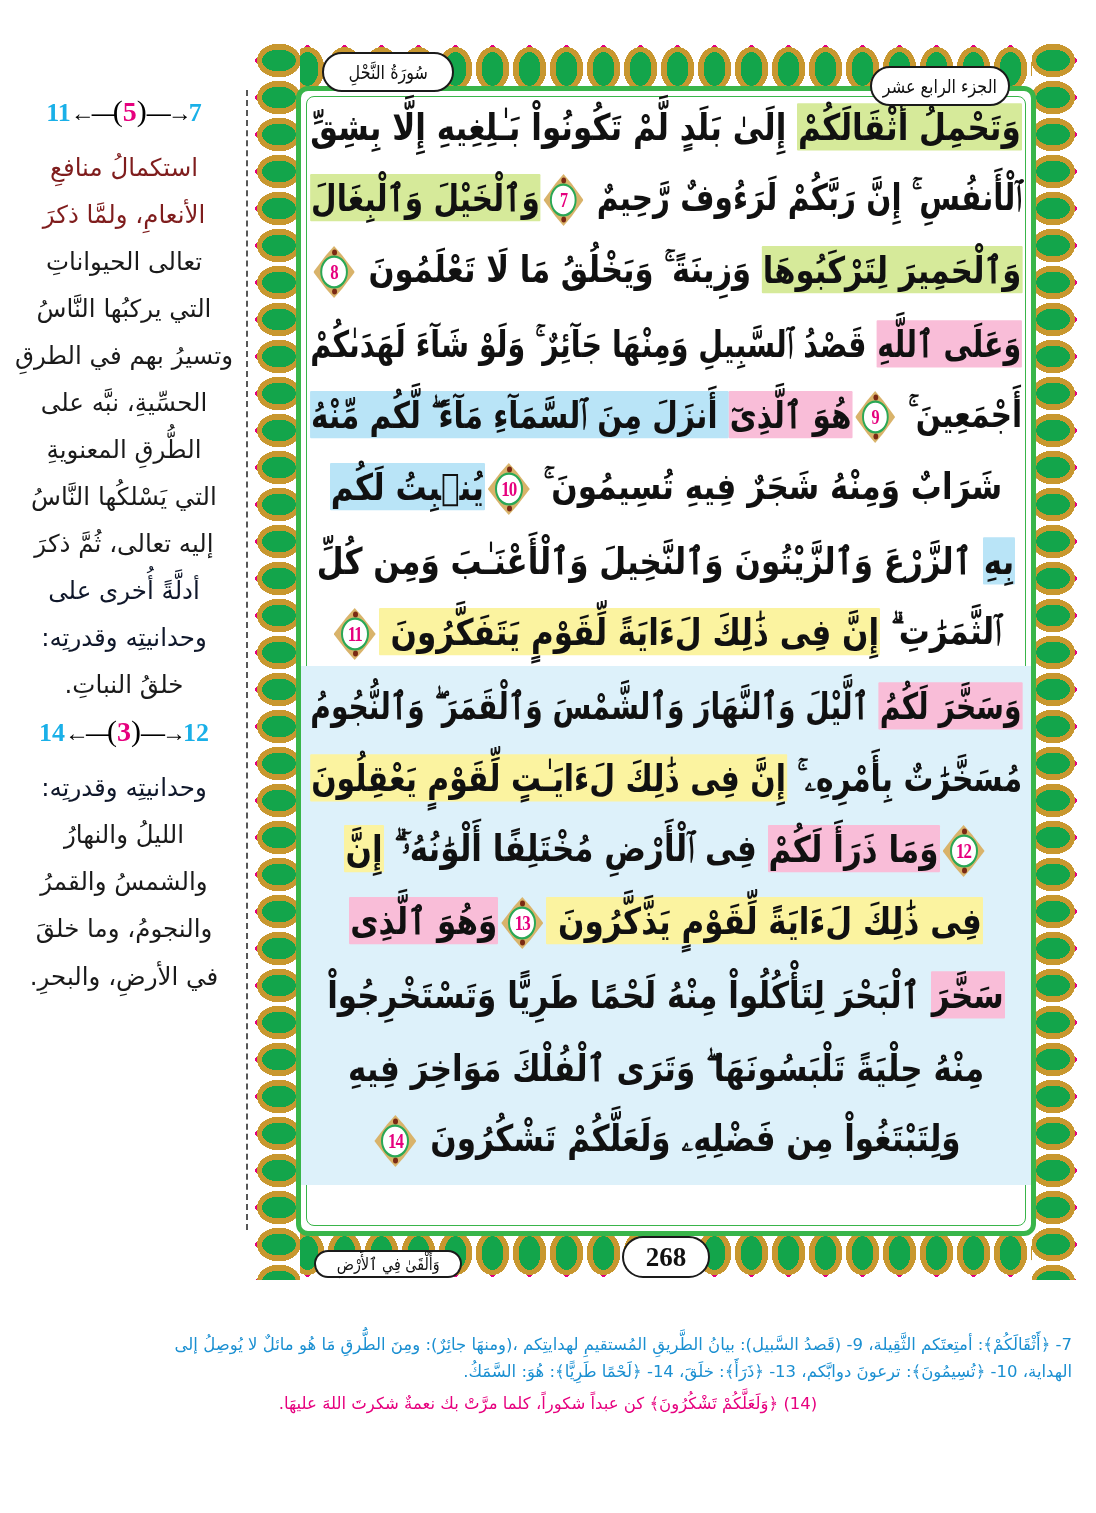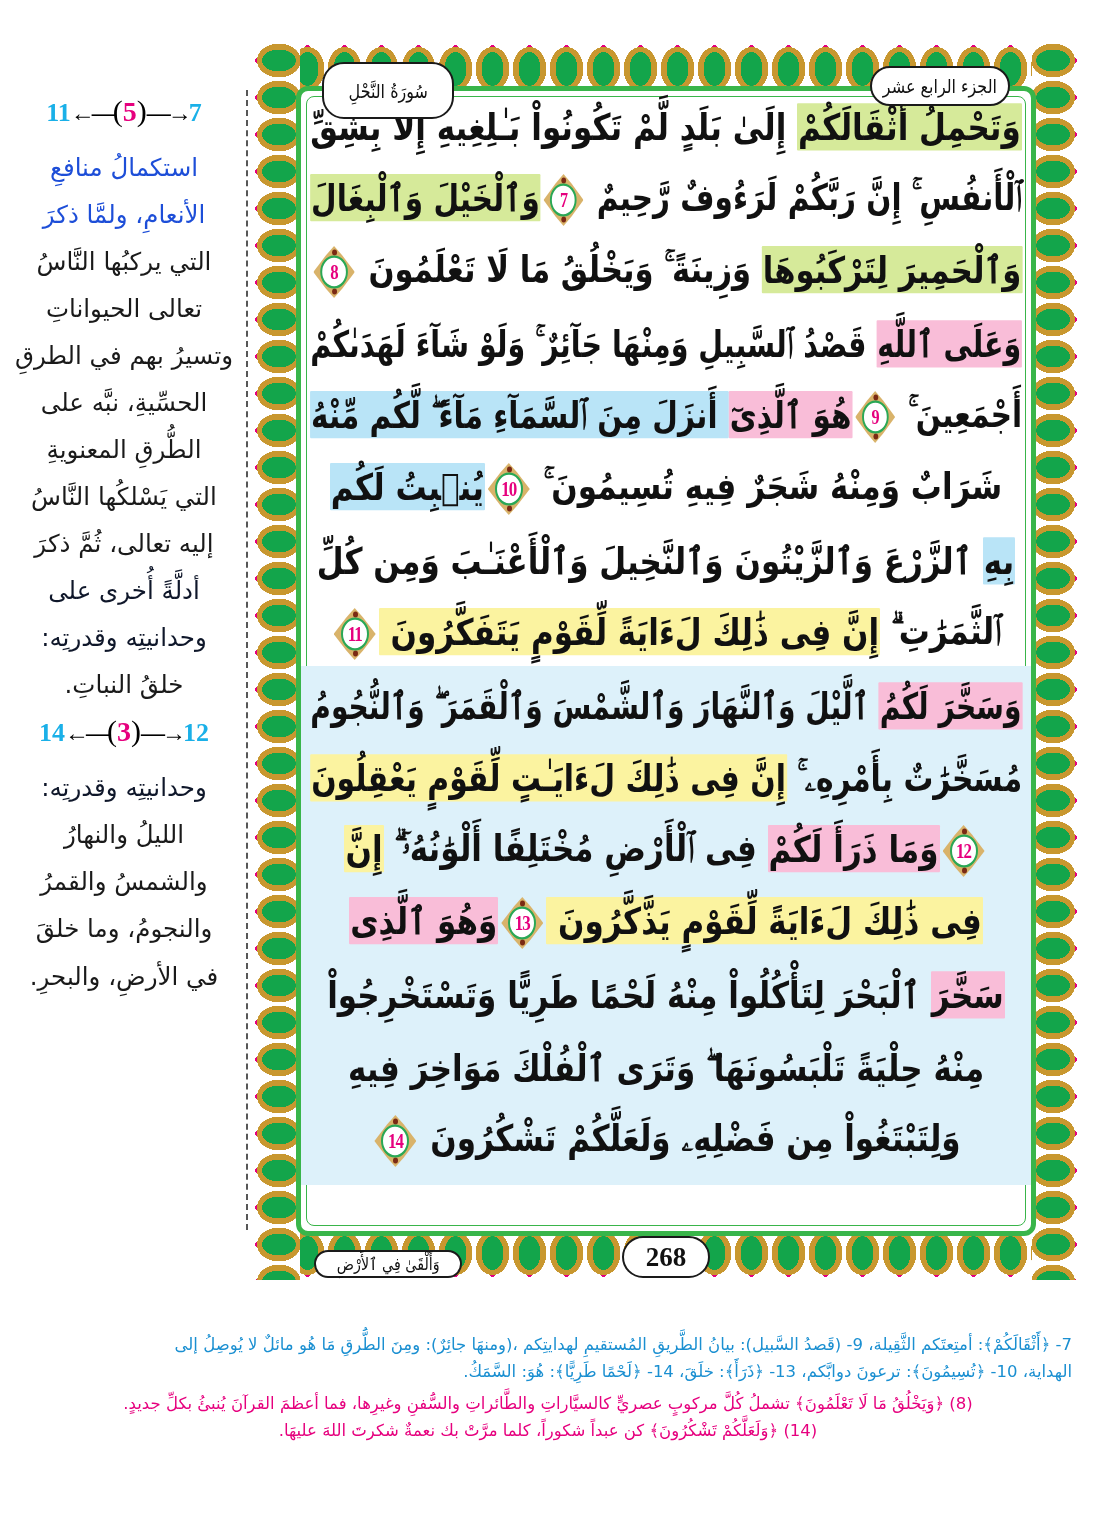--- a/index.html
+++ b/index.html
@@ -40,21 +40,21 @@
 
   .sb-line {
     font-family: "DejaVu Sans", sans-serif;
     font-size: 24.5px;
     line-height: 1.92;
     color: #1a1a1a;
     direction: rtl;
     text-align: center;
     white-space: nowrap;
   }
-  .sb-line.pink  { color: #1d4ed8; }
+  .sb-line.pink  { color: #7f1d1d; }
   .sb-line.cyan  { color: #0f172a; }
 
   
   #sidebar-rule {
     position: absolute;
     left: 246px; top: 90px;
     width: 0; height: 1140px;
     border-left: 2px dashed #3a3a3a;
     opacity: .85;
   }
@@ -123,21 +123,21 @@
     z-index: 6;
   }
   .cartouche span {
     font-family: "DejaVu Sans", sans-serif;
     font-size: 19px;
     color: #111;
     white-space: nowrap;
     direction: rtl;
     transform: scaleX(.84);
   }
-  #surah-cart { left: 70px; top: 20px; width: 132px; height: 57px; }
+  #surah-cart { left: 70px; top: 10px; width: 132px; height: 40px; }
   #juz-cart   { right: 70px; top: 24px; width: 140px; height: 40px; }
   #tail-cart  { left: 62px; bottom: 2px; width: 148px; height: 28px; }
   #tail-cart span { font-size: 17px; }
   #page-cart  {
     left: 50%; margin-left: -44px; bottom: 2px;
     width: 88px; height: 42px;
   }
   #page-cart span {
     font-family: "Liberation Serif", serif;
     font-size: 27px; font-weight: 600; color: #111;
@@ -253,22 +253,22 @@
 
   <div id="sidebar">
 
     <div class="sb-nav">
       <span class="nb">11</span><span class="ar">←—</span><span class="par">(</span><span class="nm">5</span><span class="par">)</span><span class="ar">—→</span><span class="nb">7</span>
     </div>
 
     <div>
       <div class="sb-line pink">استكمالُ منافعِ</div>
       <div class="sb-line pink">الأنعامِ، ولمَّا ذكرَ</div>
+      <div class="sb-line">تعالى الحيواناتِ</div>
       <div class="sb-line">التي يركبُها النَّاسُ</div>
-      <div class="sb-line">تعالى الحيواناتِ</div>
       <div class="sb-line">وتسيرُ بهم في الطرقِ</div>
       <div class="sb-line">الحسِّيةِ، نبَّه على</div>
       <div class="sb-line">الطُّرقِ المعنويةِ</div>
       <div class="sb-line">التي يَسْلكُها النَّاسُ</div>
       <div class="sb-line">إليه تعالى، ثُمَّ ذكرَ</div>
       <div class="sb-line cyan">أدلَّةً أُخرى على</div>
       <div class="sb-line cyan">وحدانيتِه وقدرتِه:</div>
       <div class="sb-line">خلقُ النباتِ.</div>
     </div>
 
@@ -406,17 +406,16 @@
               <span class="num">14</span>
             </span></span>
         </div>
       </div>
   </div>
 
   <div id="footnotes">
     <div class="fn-row fn-blue">7- ﴿أَثْقَالَكُمْ﴾: أمتِعتَكم الثَّقِيلة، 9- (قَصدُ السَّبيل): بيانُ الطَّريقِ المُستقيمِ لهدايتِكم ،(ومنهَا جائِرٌ): ومِنَ الطُّرقِ مَا هُو مائلٌ لا يُوصِلُ إلى</div>
     <div class="fn-row fn-blue r2">الهداية، 10- ﴿تُسِيمُونَ﴾: ترعونَ دوابَّكم، 13- ﴿ذَرَأَ﴾: خلَقَ، 14- ﴿لَحْمًا طَرِيًّا﴾: هُوَ: السَّمَكُ.</div>
     <div class="fn-sp"></div>
-    <div class="fn-row fn-pink">(8) ﴿وَيَخْلُقُ مَا لَا تَعْلَمُونَ﴾ تشملُ كُلَّ مركوبٍ عصريٍّ كالسيَّاراتِ والطَّائراتِ والسُّفنِ وغيرِها، فما أعظمَ القرآنَ يُنبئُ بكلِّ جديدٍ.</div>
     <div class="fn-row fn-pink">(14) ﴿وَلَعَلَّكُمْ تَشْكُرُونَ﴾ كن عبداً شكوراً، كلما مرَّتْ بك نعمةٌ شكرتَ اللهَ عليهَا.</div>
   </div>
 
 </div>
 
 </body></html>

